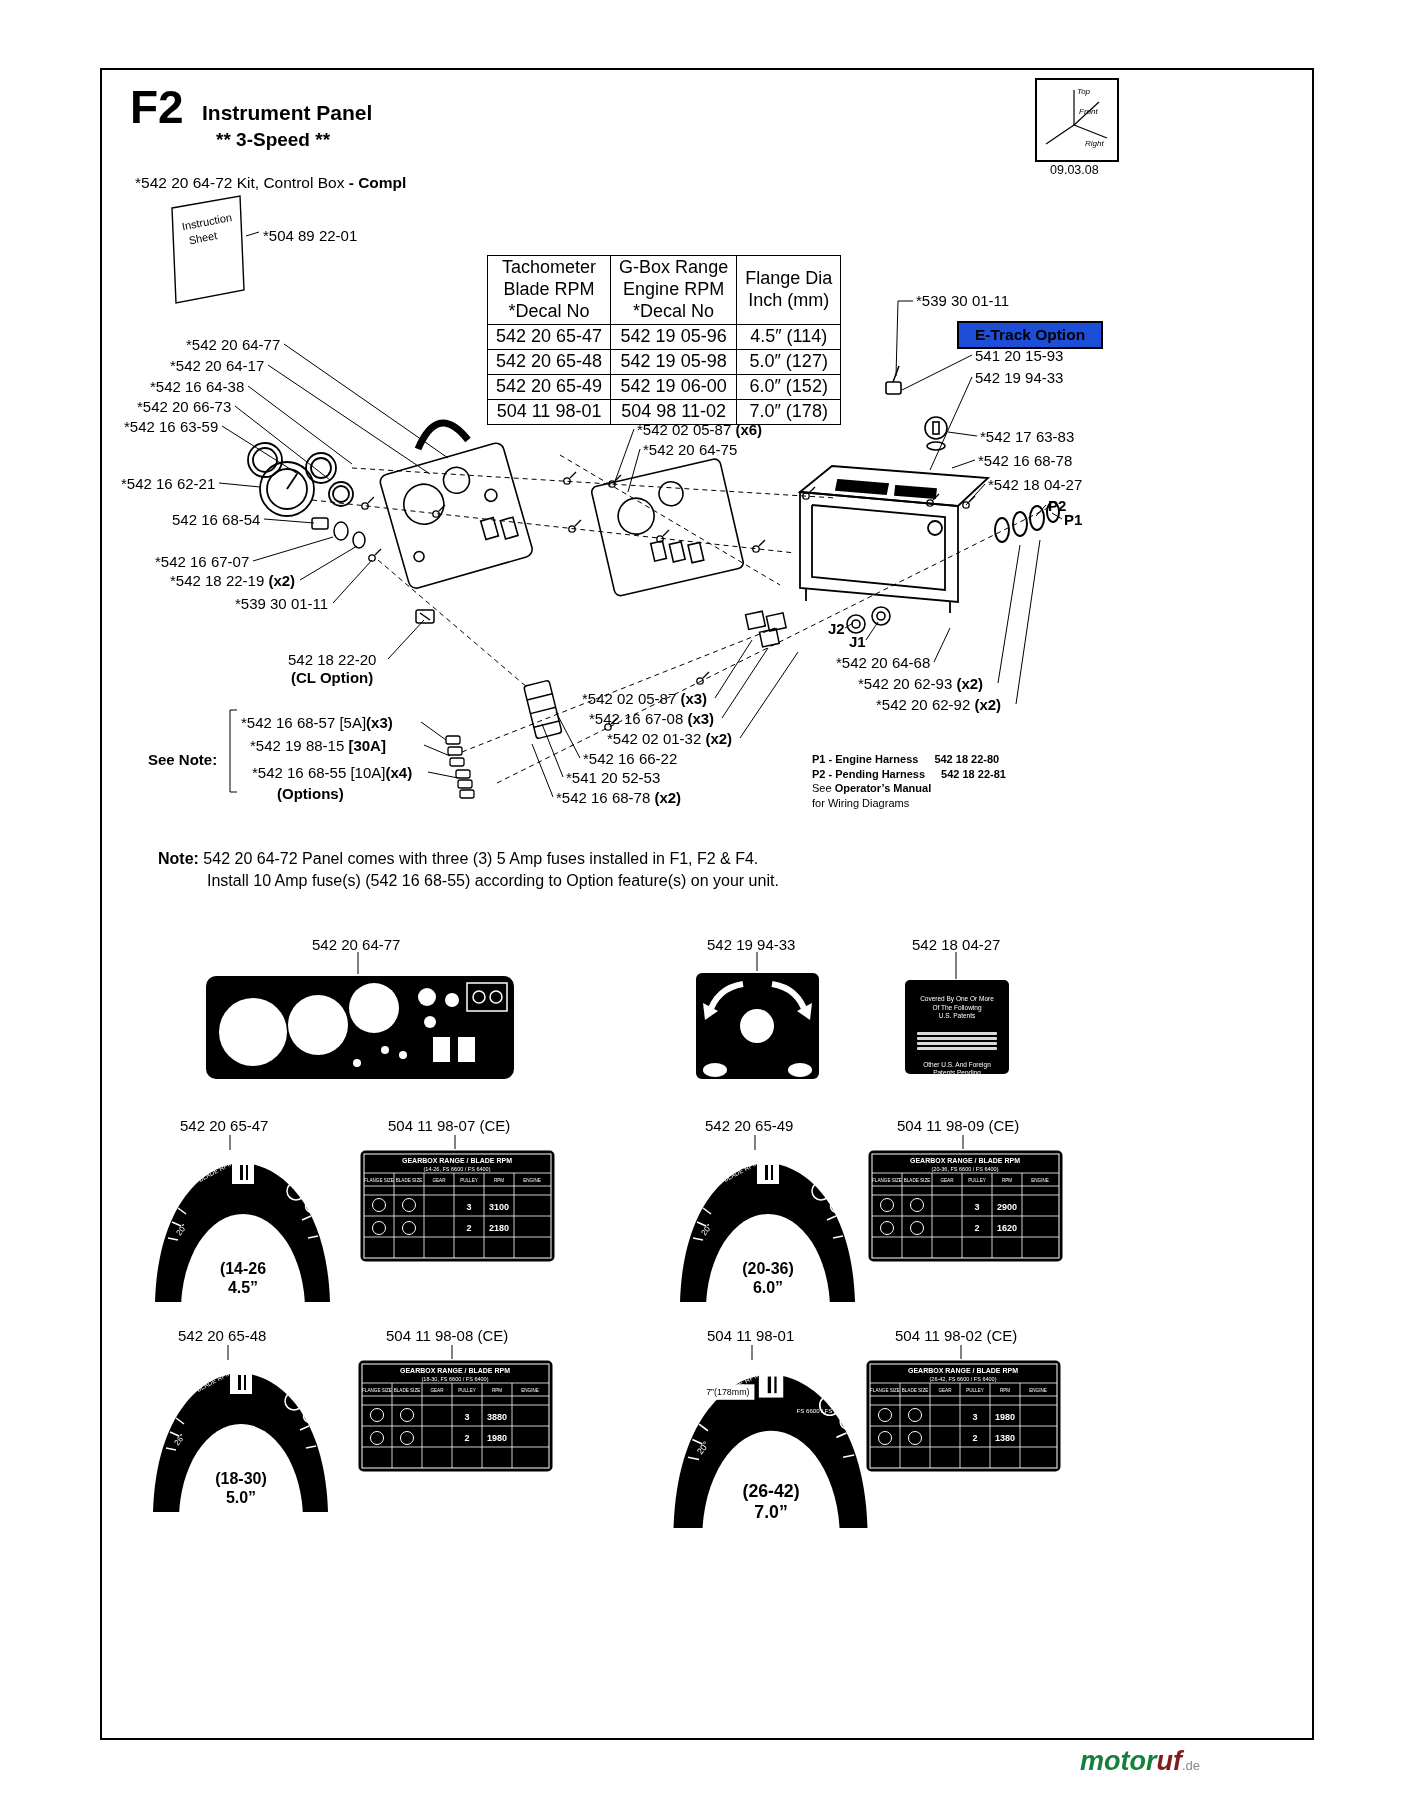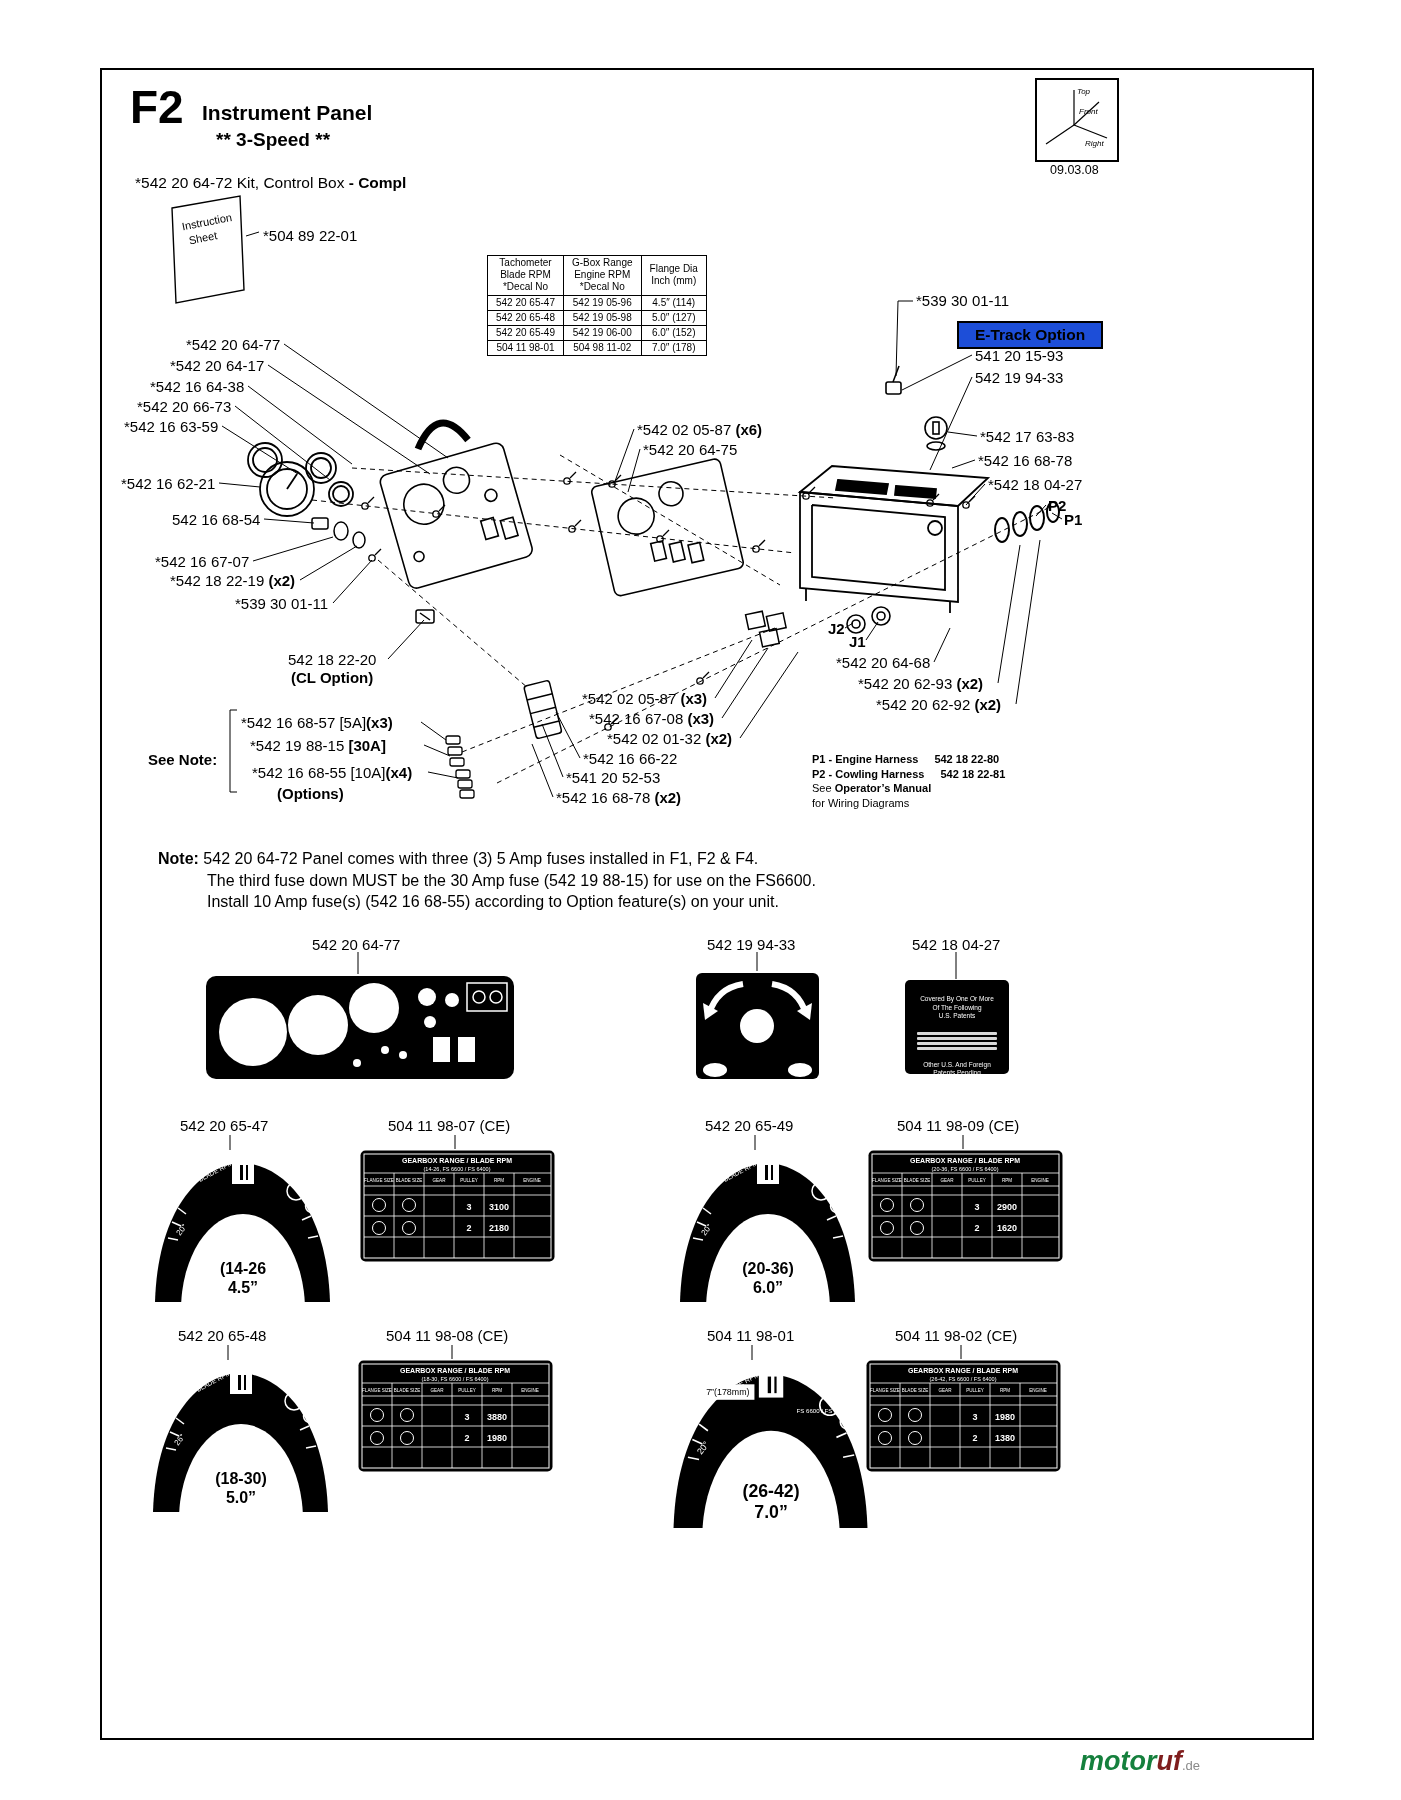--- a/index.html
+++ b/index.html
@@ -10,21 +10,21 @@
   .lbl{position:absolute;font-size:15px;white-space:nowrap;line-height:1.05;z-index:5;}
   .lbl b{font-weight:700;}
   .lbl.strong{font-weight:700;}
   .h-f2{position:absolute;left:130px;top:80px;font-size:46px;font-weight:700;z-index:5;}
   .h-title{position:absolute;left:202px;top:101px;font-size:21px;font-weight:700;z-index:5;}
   .h-sub{position:absolute;left:216px;top:129px;font-size:19px;font-weight:700;z-index:5;}
   .kit-line{position:absolute;left:135px;top:174px;font-size:15.5px;z-index:5;}
   .kit-line b{font-weight:700;}
   .date{position:absolute;left:1050px;top:163px;font-size:12.5px;z-index:5;}
   .orient{position:absolute;left:1035px;top:78px;width:80px;height:80px;border:2px solid #000;z-index:5;background:#fff;}
-  #decal-table{position:absolute;left:487px;top:255px;border-collapse:collapse;font-size:10px;
+  #decal-table{position:absolute;left:487px;top:255px;border-collapse:collapse;font-size:18px;
                text-align:center;z-index:6;background:#fff;}
   #decal-table th,#decal-table td{border:1.7px solid #000;padding:1px 8px;white-space:pre-line;
                font-weight:400;line-height:1.22;}
   .etrack-box{position:absolute;left:957px;top:321px;width:142px;height:24px;border:2px solid #000;
               font-weight:700;font-size:15.5px;text-align:center;line-height:24px;z-index:6;background:#1d4ed8;}
   .harness{position:absolute;left:812px;top:752px;font-size:11px;line-height:1.34;z-index:5;}
   .harness .gap{display:inline-block;width:16px;}
   .note{position:absolute;left:158px;top:848px;font-size:16px;line-height:1.35;z-index:5;}
   .note .indent{padding-left:49px;}
   .gallery-label{position:absolute;font-size:15px;white-space:nowrap;z-index:5;}
@@ -366,28 +366,27 @@
         </tr>
       </tbody>
   </table>
 
   <div class="etrack-box">E-Track Option</div>
   <div class="lbl" style="left:975px;top:348px;">541 20 15-93</div>
   <div class="lbl" style="left:975px;top:370px;">542 19 94-33</div>
 
   <div class="harness">
     <div><b>P1 - Engine Harness</b><span class="gap"></span><b>542 18 22-80</b></div>
-    <div><b>P2 - Cowling Harness</b><span class="gap"></span><b>542 18 22-81</b></div>
+    <div><b>P2 - Pending Harness</b><span class="gap"></span><b>542 18 22-81</b></div>
     <div><span>See </span><b>Operator’s Manual</b></div>
     <div>for Wiring Diagrams</div>
   </div>
 
   <div class="note">
     <div><b>Note:</b> <span>542 20 64-72 Panel comes with three (3) 5 Amp fuses installed in F1, F2 &amp; F4.</span></div>
-    <div class="indent">The third fuse down MUST be the 30 Amp fuse (542 19 88-15) for use on the FS6600.</div>
     <div class="indent">Install 10 Amp fuse(s) (542 16 68-55) according to Option feature(s) on your unit.</div>
   </div>
 
   <div class="gallery-label" style="left:312px;top:936px;">542 20 64-77</div>
   <div class="decal" style="left:205px;top:975px;width:310px;height:105px;">
     <svg width="310" height="105" viewBox="0 0 310 105">
       <rect x="1" y="1" width="308" height="103" rx="10" fill="#000"></rect>
       <circle cx="48" cy="57" r="34" fill="#fff"></circle>
       <circle cx="113" cy="50" r="30" fill="#fff"></circle>
       <circle cx="169" cy="33" r="25" fill="#fff"></circle>

